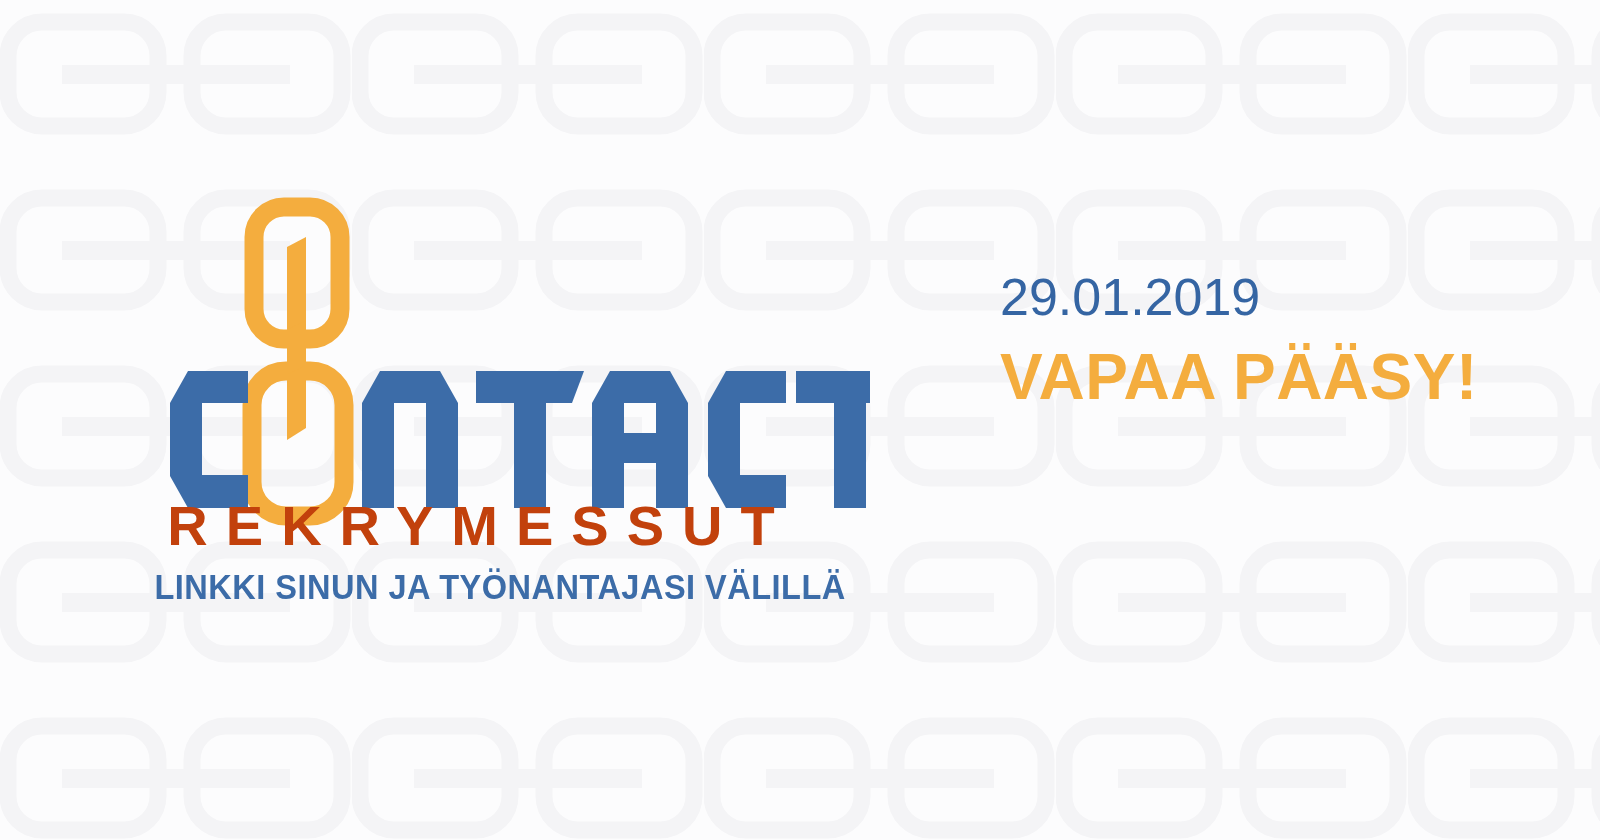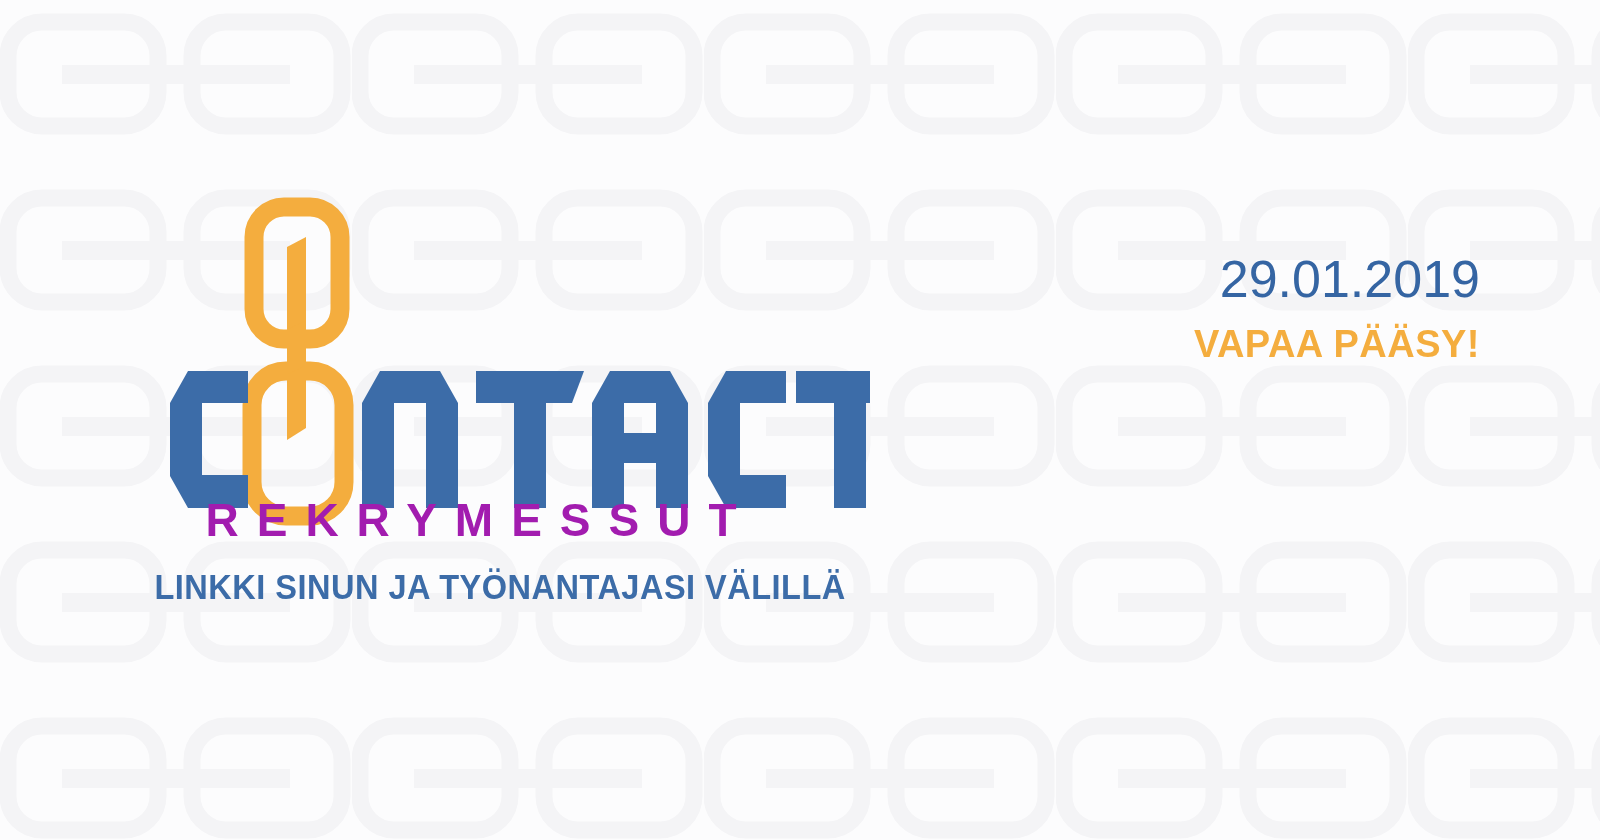--- a/index.html
+++ b/index.html
@@ -40,24 +40,24 @@
     top: 0;
     width: 740px;
     height: 400px;
   }
   #logo-sub {
     position: absolute;
     left: 0;
     top: 318px;
     width: 700px;
     text-align: center;
-    font-size: 46px;
+    font-size: 56px;
     font-weight: 700;
     letter-spacing: 18px;
-    color: #a21caf;
+    color: #c2410c;
     white-space: nowrap;
   }
   #logo-tagline {
     position: absolute;
     left: 0;
     top: 392px;
     width: 700px;
     text-align: center;
     font-size: 35px;
     font-weight: 700;
@@ -65,34 +65,34 @@
     color: #3c6ca8;
     white-space: nowrap;
     transform: scaleX(0.93);
     transform-origin: center center;
   }
 
   
   #info-block {
     position: absolute;
     left: 1000px;
-    top: 250px;
+    top: 268px;
     width: 480px;
-    text-align: right;
+    text-align: left;
     line-height: 1.14;
   }
   .info-line {
     font-size: 52px;
     font-weight: 400;
     color: #3565a3;
     white-space: nowrap;
   }
   #info-free {
     margin-top: 14px;
-    font-size: 38px;
+    font-size: 64px;
     font-weight: 700;
     color: #f4ad3e;
     white-space: nowrap;
     letter-spacing: 0.5px;
   }
 </style>
 </head>
 <body>
 
 <div id="poster">

